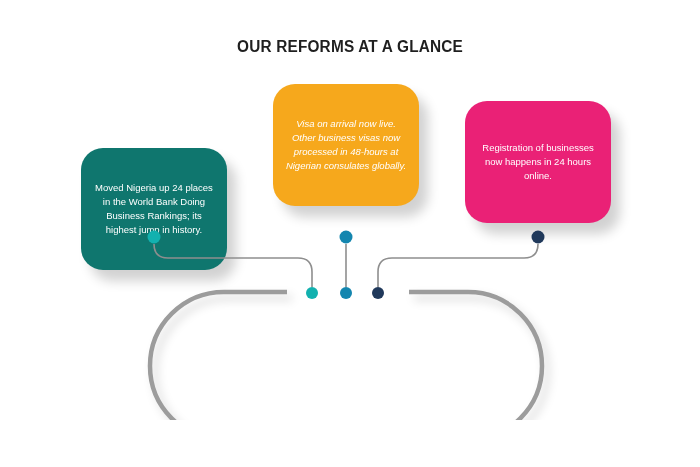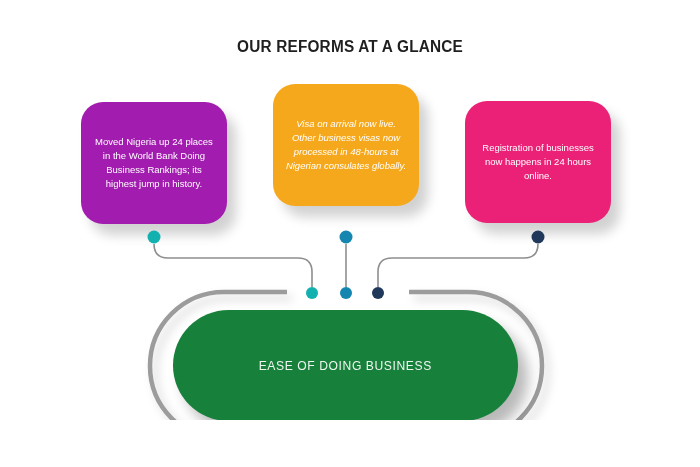--- a/index.html
+++ b/index.html
@@ -36,21 +36,21 @@
     transform:scaleX(.97);
   }
 </style>
 </head>
 <body>
 
 <div class="canvas">
 
   <div class="title">OUR REFORMS AT A GLANCE</div>
 
-  <div class="card card-blue" style="background: #a21caf;">
+  <div class="card card-blue" style="background: #0f766e; margin-top: 46px;">
     <div class="card-text">Moved Nigeria up 24 places in the World Bank Doing Business Rankings; its highest jump in history.</div>
   </div>
 
   <div class="card card-orange" style="background: rgb(246, 168, 28);">
     <div class="card-text">Visa on arrival now live. Other business visas now processed in 48-hours at Nigerian consulates globally.</div>
   </div>
 
   <div class="card card-pink" style="background: rgb(234, 33, 118); justify-content: flex-end;">
     <div class="card-text">Registration of businesses now happens in 24 hours online.</div>
   </div>
@@ -77,17 +77,14 @@
 
     <circle cx="312" cy="293" r="6" fill="#12B1AF"></circle>
     <circle cx="346" cy="293" r="6" fill="#1486AF"></circle>
     <circle cx="378" cy="293" r="6" fill="#20395B"></circle>
 
     <circle cx="312" cy="437" r="6" fill="#5F86CE"></circle>
     <circle cx="346" cy="437" r="6" fill="#3D5E96"></circle>
     <circle cx="378" cy="437" r="6" fill="#162232"></circle>
   </svg>
 
-  <div class="pill" style="background: rgb(23, 128, 59);">
-    <div class="pill-text">EASE OF DOING BUSINESS</div>
-  </div>
 
 </div>
 
 </body></html>

